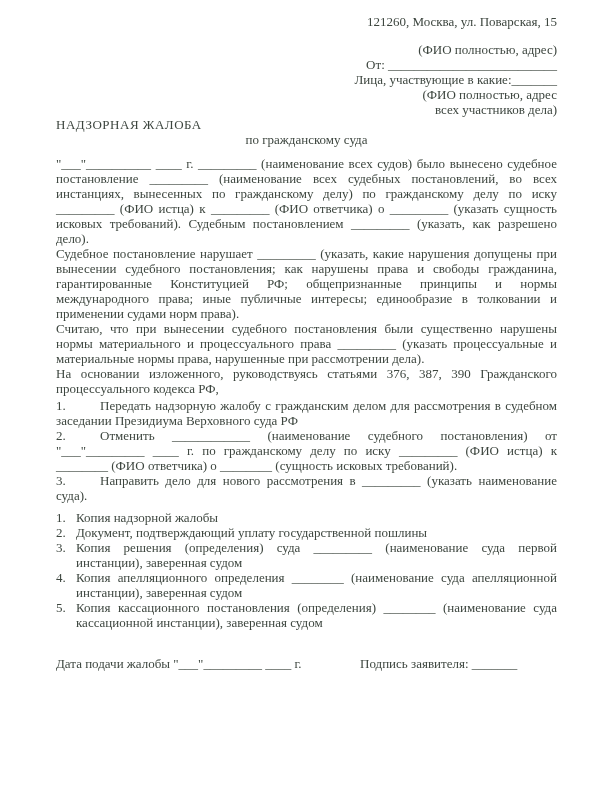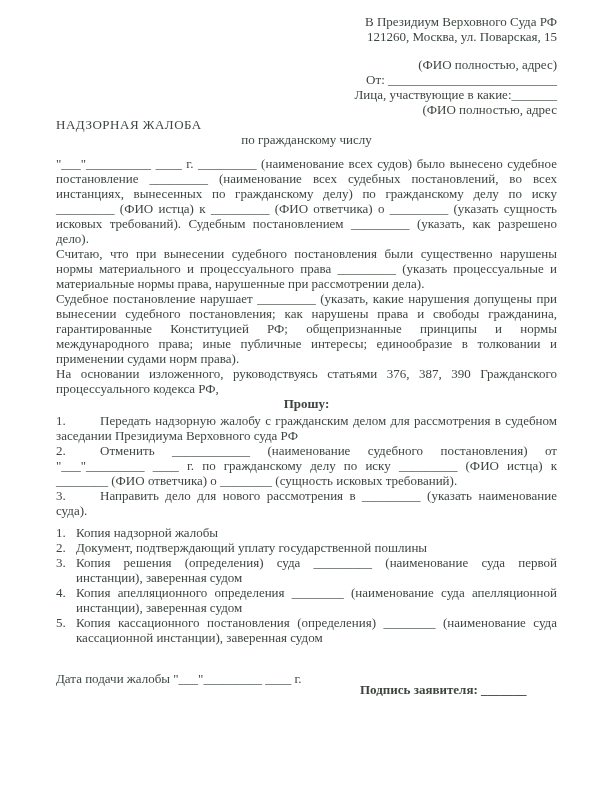--- a/index.html
+++ b/index.html
@@ -58,53 +58,51 @@
   .att-num { display: inline-block; width: 20px; text-indent: 0; }
 
   .doc-footer {
     margin-top: 26px;
     position: relative;
     height: 15px;
   }
   .doc-footer .sig {
     position: absolute;
     left: 304px;
-    top: 11px;
+    top: 0;
     white-space: nowrap;
-    font-weight: bold;
   }
   .doc-footer .date { white-space: nowrap; }
 </style>
 </head>
 <body>
 
 <div class="page">
 
   <div class="doc-header">
-    <p>В Президиум Верховного Суда РФ</p>
     <p>121260, Москва, ул. Поварская, 15</p>
     <div class="from-block">
       <p>(ФИО полностью, адрес)</p>
       <p>От: __________________________</p>
       <p>Лица, участвующие в какие:_______</p>
       <p>(ФИО полностью, адрес</p>
+      <p>всех участников дела)</p>
     </div>
   </div>
 
   <p class="doc-title">НАДЗОРНАЯ ЖАЛОБА</p>
-  <p class="doc-subtitle">по гражданскому числу</p>
+  <p class="doc-subtitle">по гражданскому суда</p>
 
   <div class="body-text">
     <p>"___"__________ ____ г. _________ (наименование всех судов) было вынесено судебное постановление _________ (наименование всех судебных постановлений, во всех инстанциях, вынесенных по гражданскому делу) по гражданскому делу по иску _________ (ФИО истца) к _________ (ФИО ответчика) о _________ (указать сущность исковых требований). Судебным постановлением _________ (указать, как разрешено дело).</p>
+    <p>Судебное постановление нарушает _________ (указать, какие нарушения допущены при вынесении судебного постановления; как нарушены права и свободы гражданина, гарантированные Конституцией РФ; общепризнанные принципы и нормы международного права; иные публичные интересы; единообразие в толковании и применении судами норм права).</p>
     <p>Считаю, что при вынесении судебного постановления были существенно нарушены нормы материального и процессуального права _________ (указать процессуальные и материальные нормы права, нарушенные при рассмотрении дела).</p>
-    <p>Судебное постановление нарушает _________ (указать, какие нарушения допущены при вынесении судебного постановления; как нарушены права и свободы гражданина, гарантированные Конституцией РФ; общепризнанные принципы и нормы международного права; иные публичные интересы; единообразие в толковании и применении судами норм права).</p>
     <p>На основании изложенного, руководствуясь статьями 376, 387, 390 Гражданского процессуального кодекса РФ,</p>
   </div>
 
-  <p class="request-heading">Прошу:</p>
 
   <div class="requests">
     <p class="req">
       <span class="req-num">1.</span><span>Передать надзорную жалобу с гражданским делом для рассмотрения в судебном заседании Президиума Верховного суда РФ</span>
     </p>
     <p class="req">
       <span class="req-num">2.</span><span>Отменить ____________ (наименование судебного постановления) от "___"_________ ____ г. по гражданскому делу по иску _________ (ФИО истца) к ________ (ФИО ответчика) о ________ (сущность исковых требований).</span>
     </p>
     <p class="req">
       <span class="req-num">3.</span><span>Направить дело для нового рассмотрения в _________ (указать наименование суда).</span>

